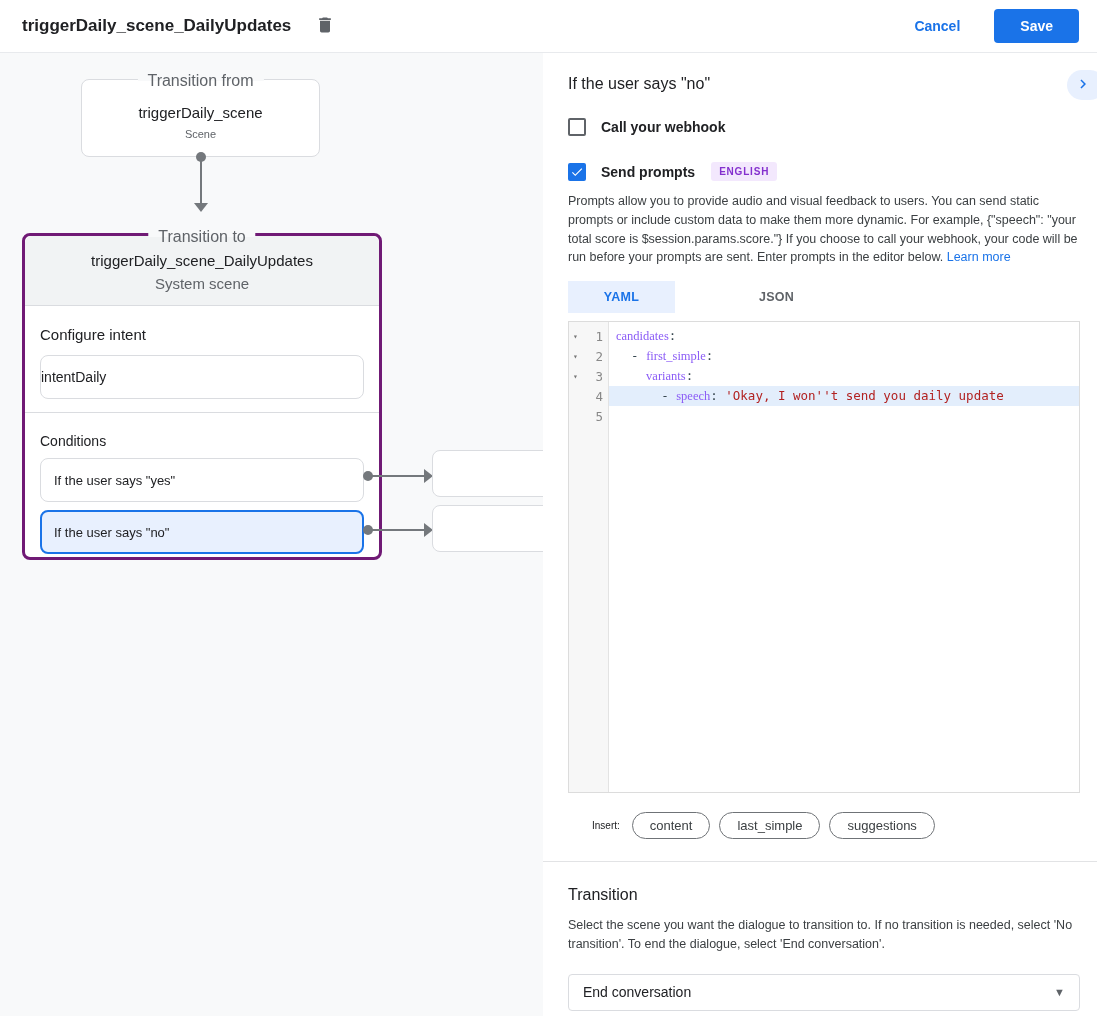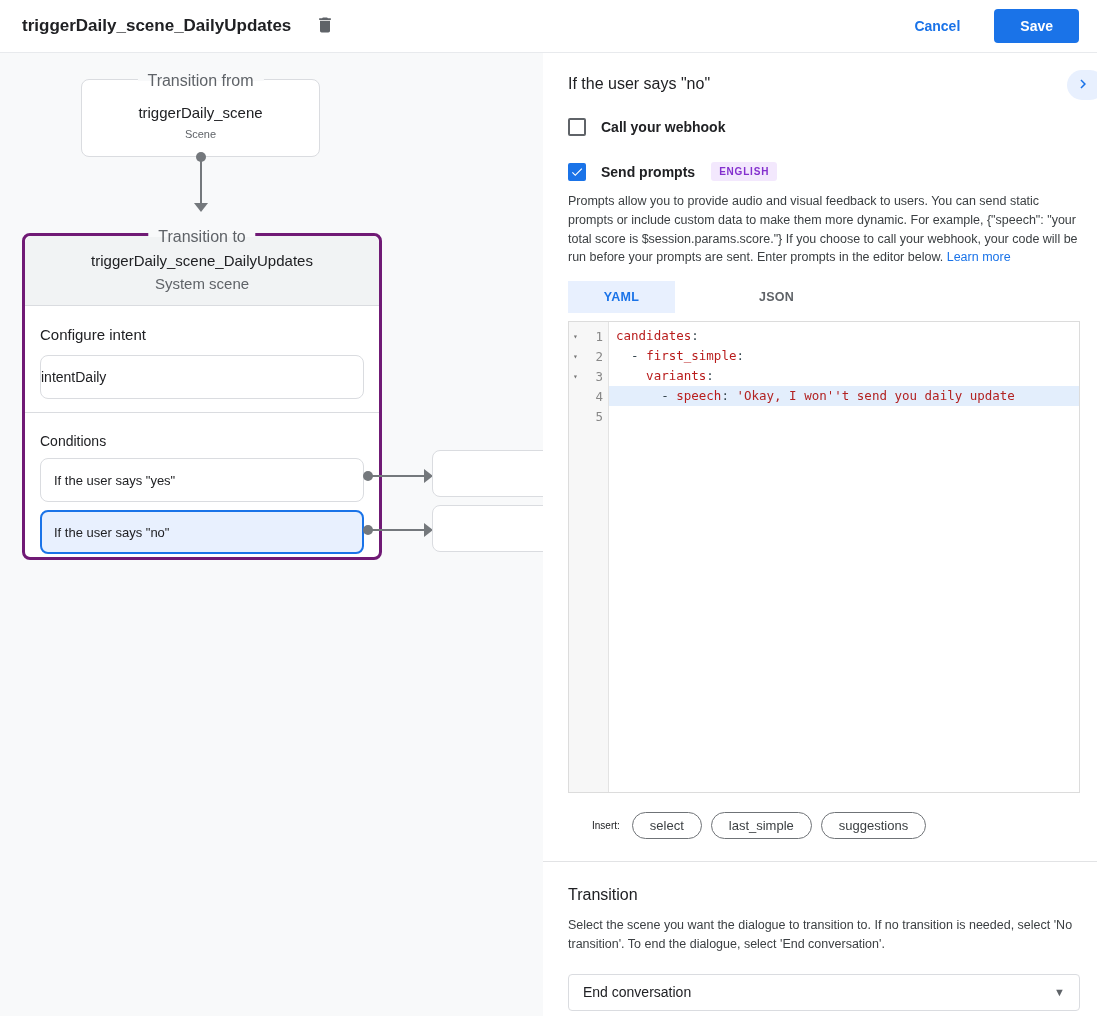--- a/index.html
+++ b/index.html
@@ -79,21 +79,21 @@
   .tab.active { background:#e8f0fe; color:#1a73e8; }
   .editor { margin-top:8px; height:472px; border:1px solid #dcdcdc; display:flex;
     font-family:"DejaVu Sans Mono",monospace; font-size:12.5px; }
   .gutter { width:40px; background:#f7f7f7; border-right:1px solid #e3e3e3; padding-top:4px; flex:none; }
   .gutter-row { height:20px; display:flex; align-items:center; }
   .fold { width:13px; text-align:center; font-size:8px; color:#777; cursor:pointer; }
   .lnum { flex:1; text-align:right; padding-right:5px; color:#888; }
   .code { flex:1; padding-top:4px; overflow:hidden; cursor:text; }
   .code-line { height:20px; line-height:20px; padding-left:7px; white-space:pre; }
   .code-line.hl { background:#e3eefc; }
-  .tk-key { color:#b91c1c; }
+  .tk-key { color:#8b5cf6;font-family:Liberation Serif, serif; }
   .tk-pun { color:#37474f; }
   .tk-str { color:#b22222; }
   .tk-pln { color:#202124; }
   .insert-row { margin-top:19px; display:flex; align-items:center; }
   .insert-label { font-size:10px; color:#202124;margin-left:24px; }
   .chips { display:flex; margin-left:12px; gap:9px; }
   .chip { height:27px; border:1px solid #6f7377; border-radius:14px; background:#fff; padding:0 17px;
     font-size:13px; color:#3c4043; font-family:inherit; cursor:pointer; display:flex; align-items:center; }
   .divider { margin:22px -17px 0 -25px; border-top:1px solid #e2e3e5; }
   .trans-heading { margin-top:24px; font-size:16px; color:#202124; }
@@ -233,21 +233,21 @@
           <div class="code-line"><span class="tk-pln">  </span><span class="tk-pun">- </span><span class="tk-key">first_simple</span><span class="tk-pun">:</span></div>
           <div class="code-line"><span class="tk-pln">    </span><span class="tk-key">variants</span><span class="tk-pun">:</span></div>
           <div class="code-line hl"><span class="tk-pln">      </span><span class="tk-pun">- </span><span class="tk-key">speech</span><span class="tk-pun">: </span><span class="tk-str">'Okay, I won''t send you daily update</span></div>
           <div class="code-line"></div>
         </div>
     </div>
 
     <div class="insert-row">
       <div class="insert-label">Insert:</div>
       <div class="chips" id="chips">
-          <button class="chip">select</button>
+          <button class="chip">content</button>
           <button class="chip">last_simple</button>
           <button class="chip">suggestions</button>
         </div>
     </div>
 
     <div class="divider"></div>
 
     <div class="trans-heading">Transition</div>
     <div class="trans-desc">Select the scene you want the dialogue to transition to. If no transition is needed, select 'No transition'. To end the dialogue, select 'End conversation'.</div>
 

